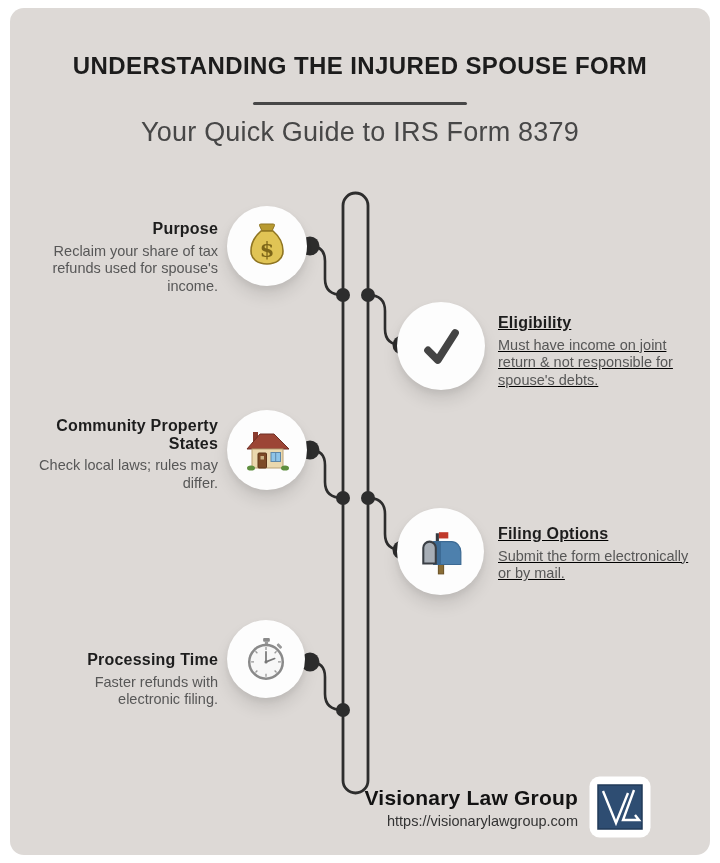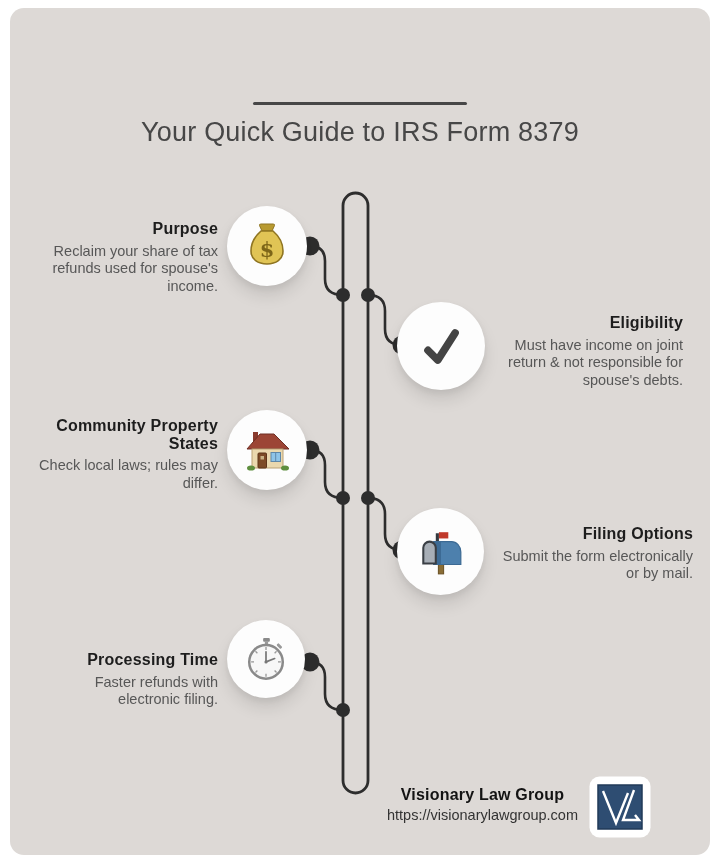--- a/index.html
+++ b/index.html
@@ -20,21 +20,21 @@
   .divider {
     position:absolute; left:253px; top:102px; width:214px; height:3px;
     background:#474747; border-radius:2px;
   }
   .subtitle {
     position:absolute; left:0; right:0; top:117px; text-align:center;
     font-size:27px; font-weight:400; color:#474747; letter-spacing:0.2px;
   }
   .node-text { position:absolute; }
   .node-text.side-left  { text-align:right; }
-  .node-text.side-right { text-align:right; }
+  .node-text.side-right { text-align:left;text-decoration:underline; }
   .node-heading {
     font-size:16px; font-weight:bold; color:#1d1d1d;
     line-height:1.1; letter-spacing:0.2px; margin-bottom:5px;
   }
   .node-body { font-size:14.5px; color:#575757; line-height:1.23; }
   #text-purpose     { right:502px; top:220px; width:210px; }
   #text-eligibility { left:498px;  top:314px; width:185px; }
   #text-community   { right:502px; top:417px; width:215px; }
   #text-filing      { left:498px;  top:525px; width:195px; }
   #text-processing  { right:502px; top:651px; width:185px; }
@@ -43,21 +43,21 @@
     box-shadow:0 10px 16px rgba(0,0,0,0.10), 0 3px 6px rgba(0,0,0,0.06);
     display:flex; align-items:center; justify-content:center;
   }
   #circle-purpose     { left:227px; top:206px; width:80px; height:80px; }
   #circle-eligibility { left:397px; top:302px; width:88px; height:88px; }
   #circle-community   { left:227px; top:410px; width:80px; height:80px; }
   #circle-filing      { left:397px; top:508px; width:87px; height:87px; }
   #circle-processing  { left:227px; top:620px; width:78px; height:78px; }
   .circle svg { display:block; }
   .footer-text { position:absolute; right:142px; top:786px; text-align:right; }
-  .footer-company { font-size:16px; font-weight:bold; color:#131313; letter-spacing:0.2px;text-align:center; }
+  .footer-company { font-size:21px; font-weight:bold; color:#131313; letter-spacing:0.2px;text-align:center; }
   .footer-url { font-size:14.5px; color:#333333; margin-top:3px; }
   .logo { position:absolute; left:589px; top:776px; width:62px; height:62px; }
 </style>
 </head>
 <body>
 
 <div class="page">
   <div class="card"></div>
 
   <svg class="spine-svg" viewBox="0 0 720 863" aria-hidden="true">
@@ -78,20 +78,21 @@
       <circle cx="402" cy="345" r="9.5"></circle>
       <circle cx="310" cy="450" r="9.5"></circle>
       <circle cx="343" cy="498" r="7"></circle>
       <circle cx="368" cy="498" r="7"></circle>
       <circle cx="402" cy="550" r="9.5"></circle>
       <circle cx="310" cy="662" r="9.5"></circle>
       <circle cx="343" cy="710" r="7"></circle>
     </g>
   </svg>
 
+  <div class="title">UNDERSTANDING THE INJURED SPOUSE FORM</div>
   <div class="divider"></div>
   <div class="subtitle">Your Quick Guide to IRS Form 8379</div>
 
   <div class="node-text side-left" id="text-purpose">
     <div class="node-heading">Purpose</div>
     <div class="node-body">Reclaim your share of tax refunds used for spouse's income.</div>
   </div>
   <div class="circle" id="circle-purpose">
     <svg width="48" height="48" viewBox="0 0 48 48">
       <path d="M19 9 L16.5 3.5 Q16 2 18 2 H30 Q32 2 31.5 3.5 L29 9 Z" fill="#b89a30" stroke="#8f7522" stroke-width="1"></path>

